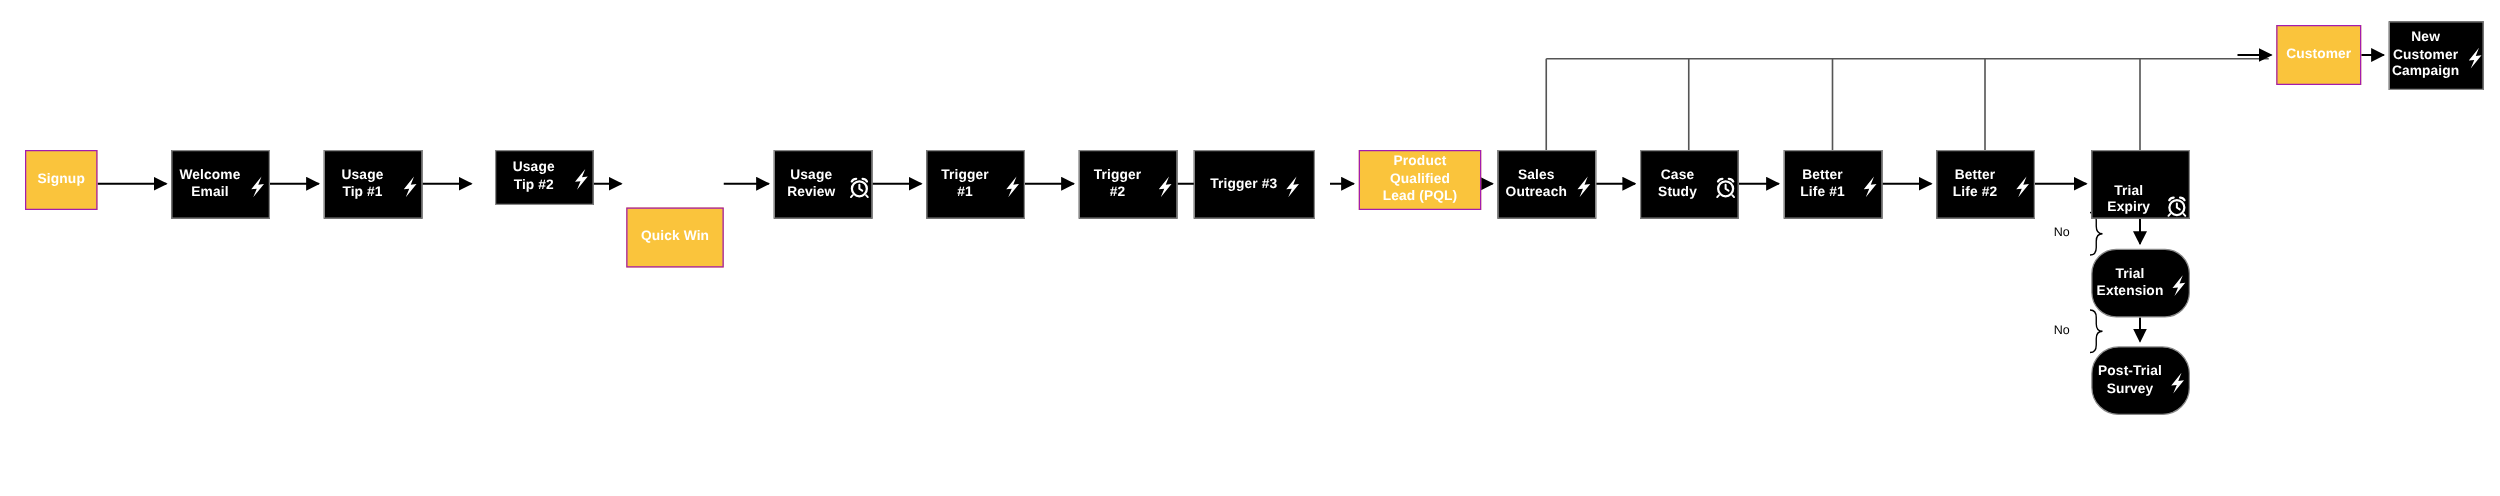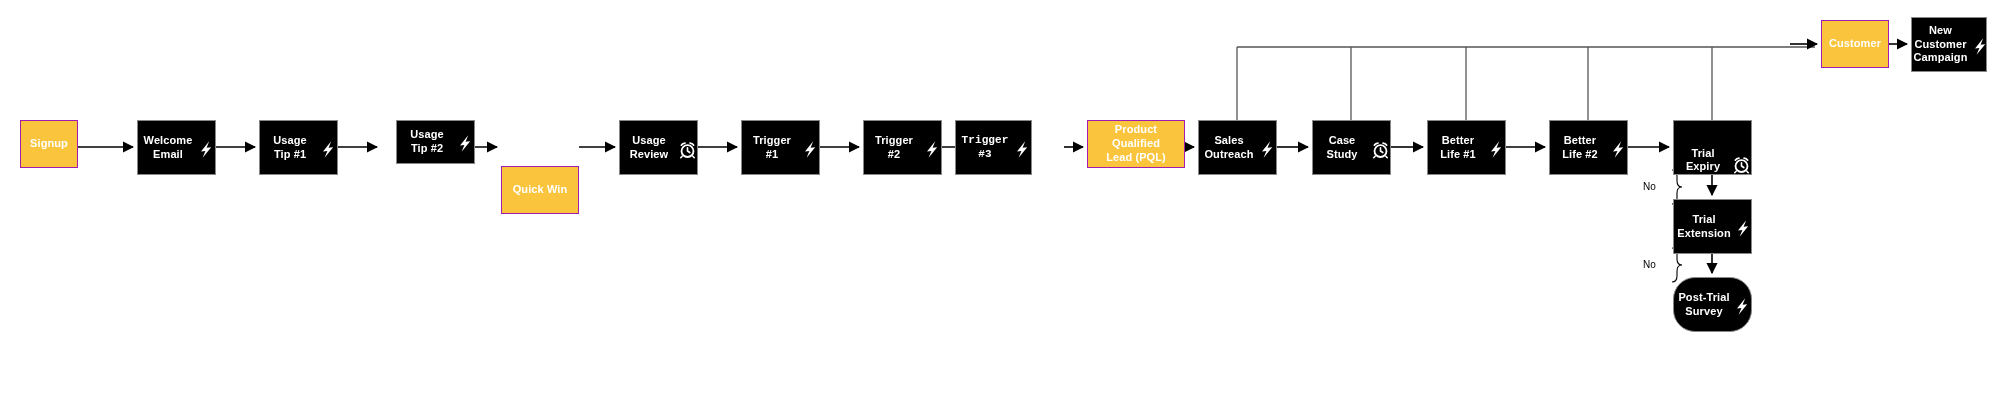--- a/index.html
+++ b/index.html
@@ -173,21 +173,21 @@
         </span>
       </div>
       <div class="node dark" style="left: 863px; top: 120px; width: 79px; height: 55px;">
         <span class="node-label">Trigger #2</span>
         <span class="node-icon">
           <svg width="17" height="19" viewBox="0 0 17 19" xmlns="http://www.w3.org/2000/svg">
             <path d="M11.2 1.2 L3.0 11.4 L7.4 11.0 L4.6 17.8 L13.2 7.2 L8.6 7.7 Z" fill="#ffffff"></path>
           </svg>
         </span>
       </div>
-      <div class="node dark" style="left: 955px; top: 120px; width: 77px; height: 55px; font-family: Liberation Mono, monospace;">
+      <div class="node dark" style="left: 955px; top: 120px; width: 97px; height: 55px;">
         <span class="node-label">Trigger #3</span>
         <span class="node-icon">
           <svg width="17" height="19" viewBox="0 0 17 19" xmlns="http://www.w3.org/2000/svg">
             <path d="M11.2 1.2 L3.0 11.4 L7.4 11.0 L4.6 17.8 L13.2 7.2 L8.6 7.7 Z" fill="#ffffff"></path>
           </svg>
         </span>
       </div>
       <div class="node accent no-icon" style="left: 1087px; top: 120px; width: 98px; height: 48px;">
         <span class="node-label">Product Qualified
 Lead (PQL)</span>
@@ -233,21 +233,21 @@
         <span class="node-icon">
           <svg width="19" height="19" viewBox="0 0 20 20" xmlns="http://www.w3.org/2000/svg">
             <circle cx="10" cy="11.6" r="6.3" fill="none" stroke="#ffffff" stroke-width="1.9"></circle>
             <path d="M10 8.2 L10 11.6 L12.4 13.2" fill="none" stroke="#ffffff" stroke-width="1.7" stroke-linecap="round"></path>
             <path d="M3.6 5.4 A4.2 4.2 0 0 1 7.3 3.2" fill="none" stroke="#ffffff" stroke-width="1.9" stroke-linecap="round"></path>
             <path d="M16.4 5.4 A4.2 4.2 0 0 0 12.7 3.2" fill="none" stroke="#ffffff" stroke-width="1.9" stroke-linecap="round"></path>
             <path d="M4.4 17.0 L2.9 18.6 M15.6 17.0 L17.1 18.6" stroke="#ffffff" stroke-width="1.6" stroke-linecap="round"></path>
           </svg>
         </span>
       </div>
-      <div class="node dark" style="left: 1673px; top: 199px; width: 79px; height: 55px;">
+      <div class="node dark" style="left: 1673px; top: 199px; width: 79px; height: 55px; border-radius: 20px;">
         <span class="node-label">Trial Extension</span>
         <span class="node-icon">
           <svg width="17" height="19" viewBox="0 0 17 19" xmlns="http://www.w3.org/2000/svg">
             <path d="M11.2 1.2 L3.0 11.4 L7.4 11.0 L4.6 17.8 L13.2 7.2 L8.6 7.7 Z" fill="#ffffff"></path>
           </svg>
         </span>
       </div>
       <div class="node dark" style="left: 1673px; top: 277px; width: 79px; height: 55px; border-radius: 22px;">
         <span class="node-label">Post-Trial Survey</span>
         <span class="node-icon">

